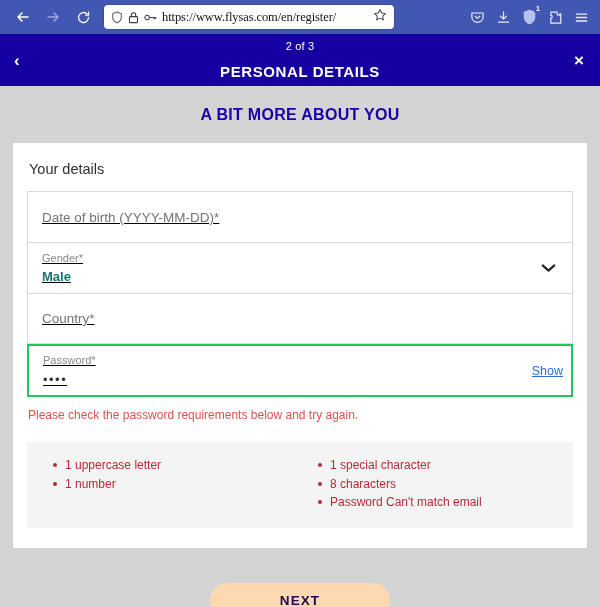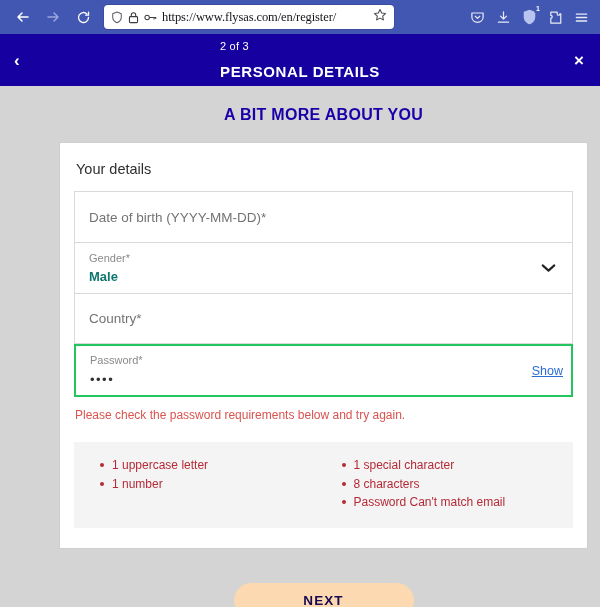--- a/index.html
+++ b/index.html
@@ -79,21 +79,21 @@
   .page-header {
     height: 52px;
     background: #1a0dab00;
     background-color: #130a9e;
     background: #1700a0;
     position: relative;
     display: flex;
     align-items: center;
     justify-content: center;
   }
-  .page-header-inner { line-height: 1.15; }
+  .page-header-inner { text-align: center; line-height: 1.15; }
   .step-count {
     color: #ffffff;
     font-size: 11px;
     font-weight: normal;
     letter-spacing: 0.2px;
   }
   .header-title {
     color: #ffffff;
     font-size: 15px;
     font-weight: bold;
@@ -122,21 +122,20 @@
     cursor: pointer;
     user-select: none;
   }
 
   
   .content {
     background: #d4d4d4;
     padding: 0;
     height: 521px;
     overflow: hidden;
-    margin-left: 47px;
   }
   .bigtitle {
     text-align: center;
     color: #1a00a8;
     font-size: 16px;
     font-weight: bold;
     letter-spacing: 0.3px;
     padding: 20px 0 18px 0;
   }
 
@@ -159,20 +158,21 @@
   .field {
     border: 1px solid #d9d9d9;
     border-bottom: none;
     background: #fff;
     height: 51px;
     position: relative;
     padding: 0 14px;
     display: flex;
     flex-direction: column;
     justify-content: center;
+    text-decoration: underline;
   }
   .field.last { border-bottom: 1px solid #d9d9d9; }
 
   .field.error {
     border: 2px solid #22c55e;
     height: 53px;
   }
 
   .field-placeholder {
     font-size: 13.5px;

